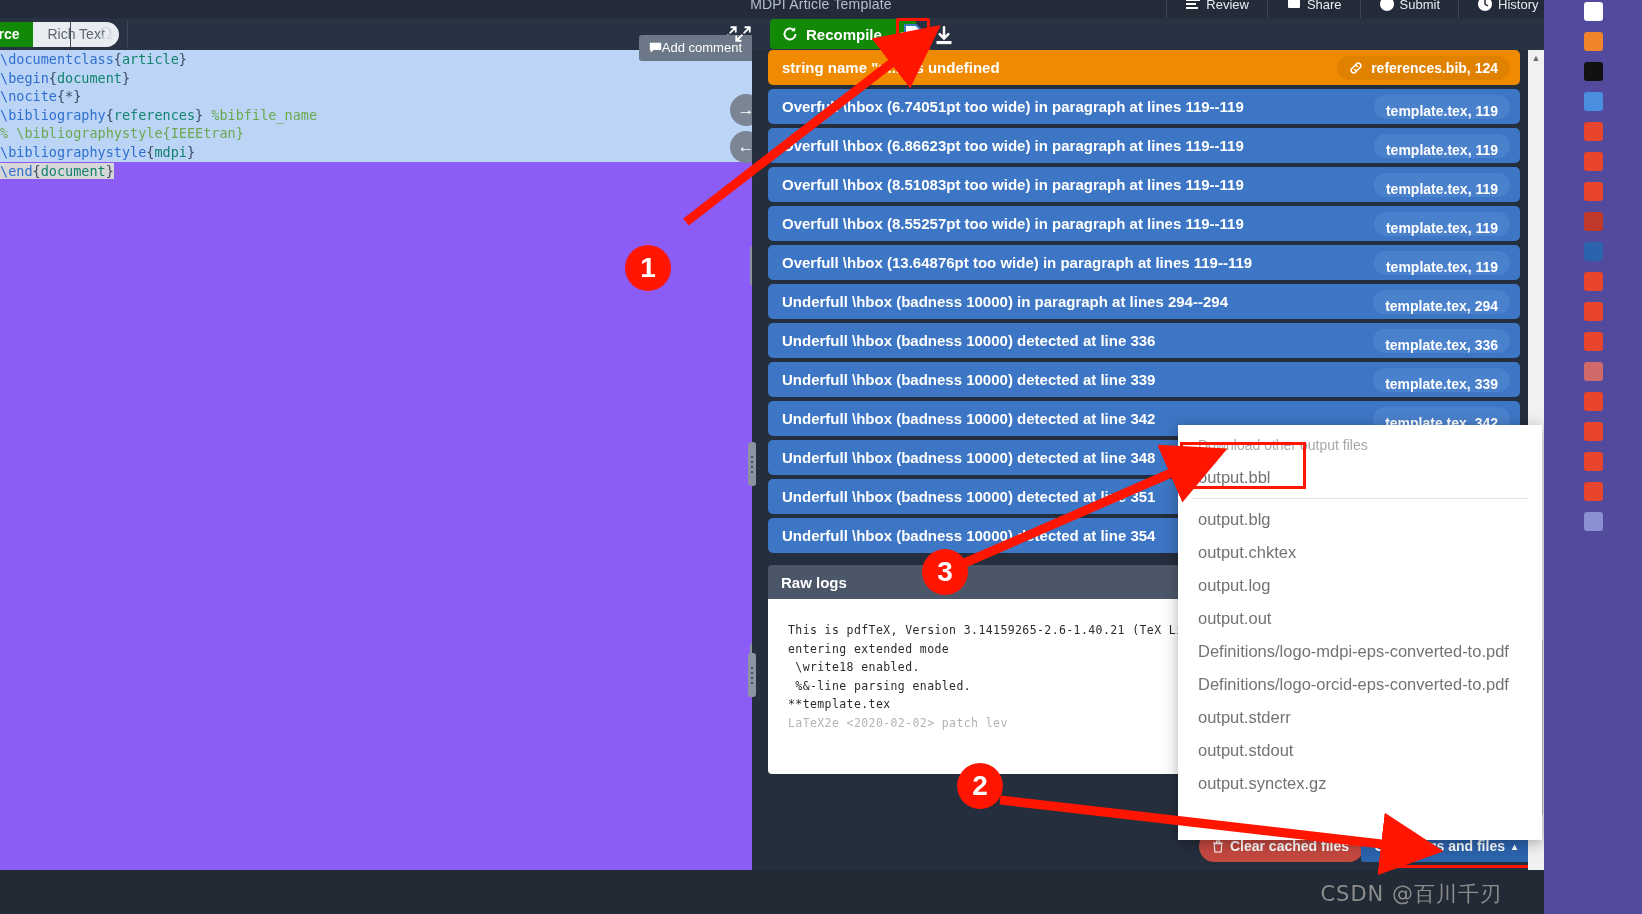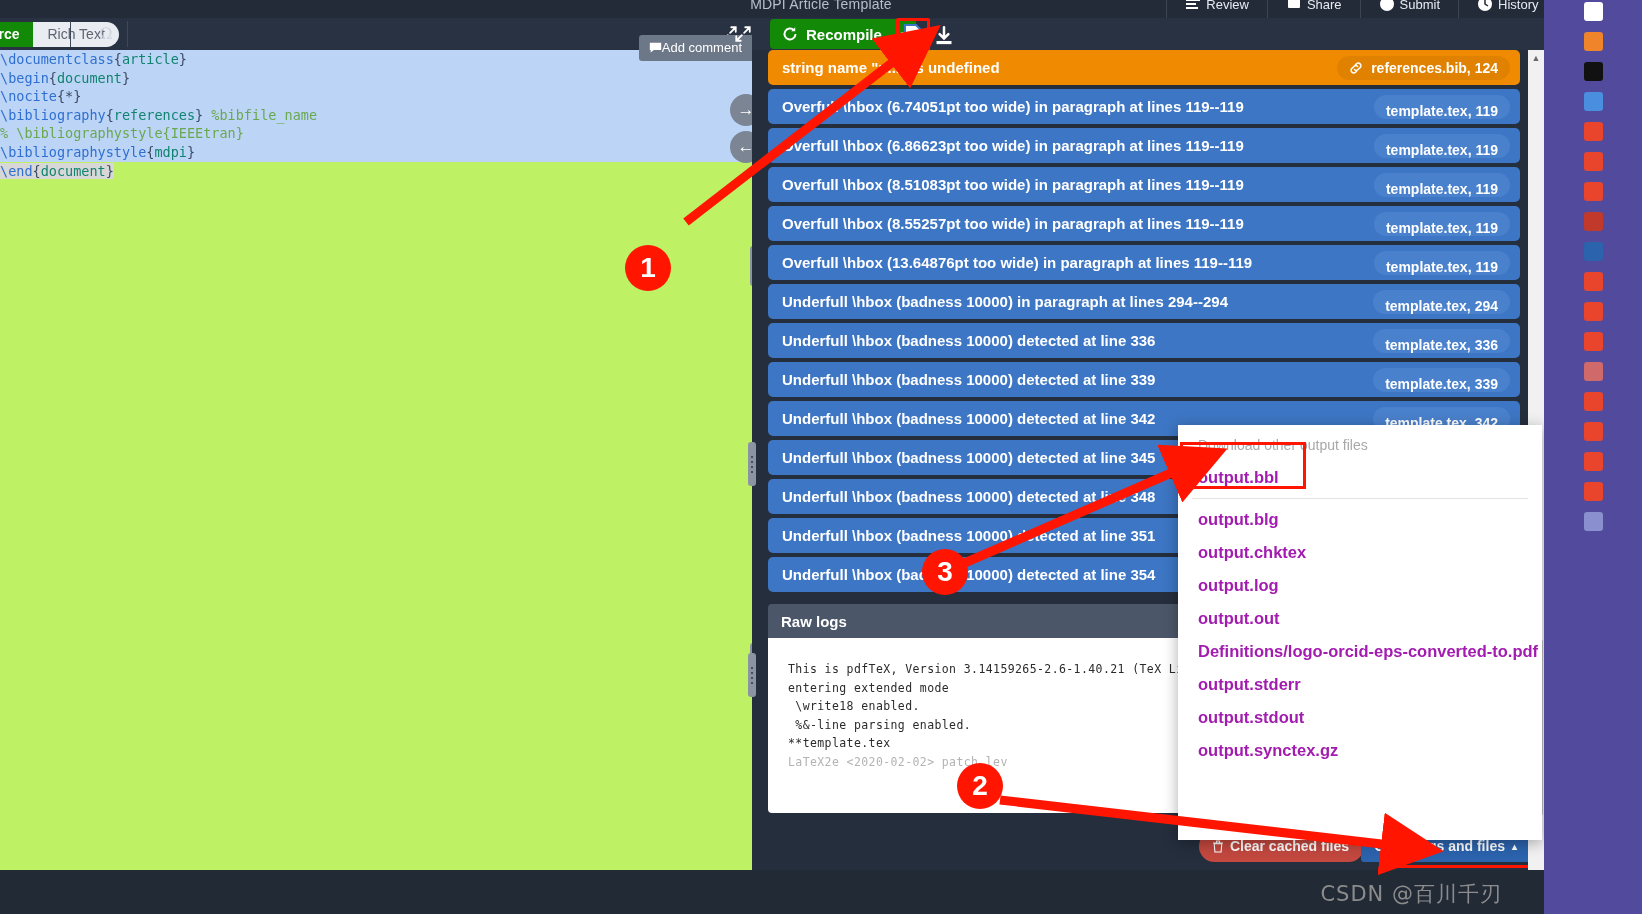--- a/index.html
+++ b/index.html
@@ -64,21 +64,21 @@
   .tb-divider {
     position: absolute; left: 70px; top: 3px; width: 1px; height: 26px; background: #3e4859;
   }
   .expand-icon {
     position: absolute; right: 14px; top: 7px; width: 18px; height: 18px;
     color: #ffffff;
   }
 
   .code-area {
     position: absolute; left: 0; top: 32px; width: 752px; height: 820px;
-    background: #bef264; padding: 0;
+    background: #8b5cf6; padding: 0;
     font-family: "DejaVu Sans Mono", monospace; font-size: 13.5px;
   }
   .code-line {
     height: 18.6px; line-height: 18.6px; white-space: pre;
     padding-left: 0px; color: #2b3a55;
   }
   .code-line.sel { background: #bcd5f7; }
   .tok-cmd { color: #2f6fd0; }
   .tok-arg { color: #12836f; }
   .tok-brace { color: #3b4a63; }
@@ -231,22 +231,22 @@
   
   .dropdown {
     position: absolute; left: 1178px; top: 425px; width: 364px; height: 415px;
     background: #fff; box-shadow: 0 3px 14px rgba(0,0,0,.32);
     padding-top: 5px;
   }
   .dd-title {
     font-size: 14px; color: #a8a8a8; padding: 7px 0 8px 20px;
   }
   .dd-item {
-    font-size: 16.5px; color: #a21caf; padding: 7px 0 7px 20px;
-    white-space: nowrap; overflow: hidden; font-weight: bold;
+    font-size: 16.5px; color: #737373; padding: 7px 0 7px 20px;
+    white-space: nowrap; overflow: hidden;
   }
   .dd-sep { height: 1px; background: #e3e3e3; margin: 4px 14px; }
   .hl-box-bbl {
     position: absolute; left: 1180px; top: 442px; width: 126px; height: 47px;
     border: 3px solid #ff1500;
   }
 
   
   .badge {
     position: absolute; width: 46px; height: 46px; border-radius: 50%;
@@ -484,30 +484,20 @@
           </div>
         </div>
         <div class="log-row warn">
           <div class="msg">Underfull \hbox (badness 10000) detected at line 342</div>
           <div class="log-chip">
             <svg class="chip-ico" viewBox="0 0 16 16">
               <path d="M6.2 9.8a3 3 0 0 0 4.2 0l2-2a3 3 0 1 0-4.2-4.2l-1 1" stroke="#fff" stroke-width="1.7" fill="none" stroke-linecap="round"></path>
               <path d="M9.8 6.2a3 3 0 0 0-4.2 0l-2 2a3 3 0 1 0 4.2 4.2l1-1" stroke="#fff" stroke-width="1.7" fill="none" stroke-linecap="round"></path>
             </svg>
             <span>template.tex, 342</span>
-          </div>
-        </div>
-        <div class="log-row warn">
-          <div class="msg">Underfull \hbox (badness 10000) detected at line 345</div>
-          <div class="log-chip">
-            <svg class="chip-ico" viewBox="0 0 16 16">
-              <path d="M6.2 9.8a3 3 0 0 0 4.2 0l2-2a3 3 0 1 0-4.2-4.2l-1 1" stroke="#fff" stroke-width="1.7" fill="none" stroke-linecap="round"></path>
-              <path d="M9.8 6.2a3 3 0 0 0-4.2 0l-2 2a3 3 0 1 0 4.2 4.2l1-1" stroke="#fff" stroke-width="1.7" fill="none" stroke-linecap="round"></path>
-            </svg>
-            <span>template.tex, 345</span>
           </div>
         </div>
         <div class="log-row warn">
           <div class="msg">Underfull \hbox (badness 10000) detected at line 348</div>
           <div class="log-chip">
             <svg class="chip-ico" viewBox="0 0 16 16">
               <path d="M6.2 9.8a3 3 0 0 0 4.2 0l2-2a3 3 0 1 0-4.2-4.2l-1 1" stroke="#fff" stroke-width="1.7" fill="none" stroke-linecap="round"></path>
               <path d="M9.8 6.2a3 3 0 0 0-4.2 0l-2 2a3 3 0 1 0 4.2 4.2l1-1" stroke="#fff" stroke-width="1.7" fill="none" stroke-linecap="round"></path>
             </svg>
             <span>template.tex, 348</span>
@@ -581,20 +571,21 @@
   <div class="scrollbar-thumb"></div>
 
   <div class="dropdown" id="dropdown">
       <div class="dd-title">Download other output files</div>
       <div class="dd-item">output.bbl</div>
       <div class="dd-sep"></div>
       <div class="dd-item">output.blg</div>
       <div class="dd-item">output.chktex</div>
       <div class="dd-item">output.log</div>
       <div class="dd-item">output.out</div>
+      <div class="dd-item">Definitions/logo-mdpi-eps-converted-to.pdf</div>
       <div class="dd-item">Definitions/logo-orcid-eps-converted-to.pdf</div>
       <div class="dd-item">output.stderr</div>
       <div class="dd-item">output.stdout</div>
       <div class="dd-item">output.synctex.gz</div>
     </div>
   <div class="hl-box-bbl"></div>
 
   <div class="bottom-strip"></div>
   <div class="watermark">CSDN @百川千刃</div>
 

